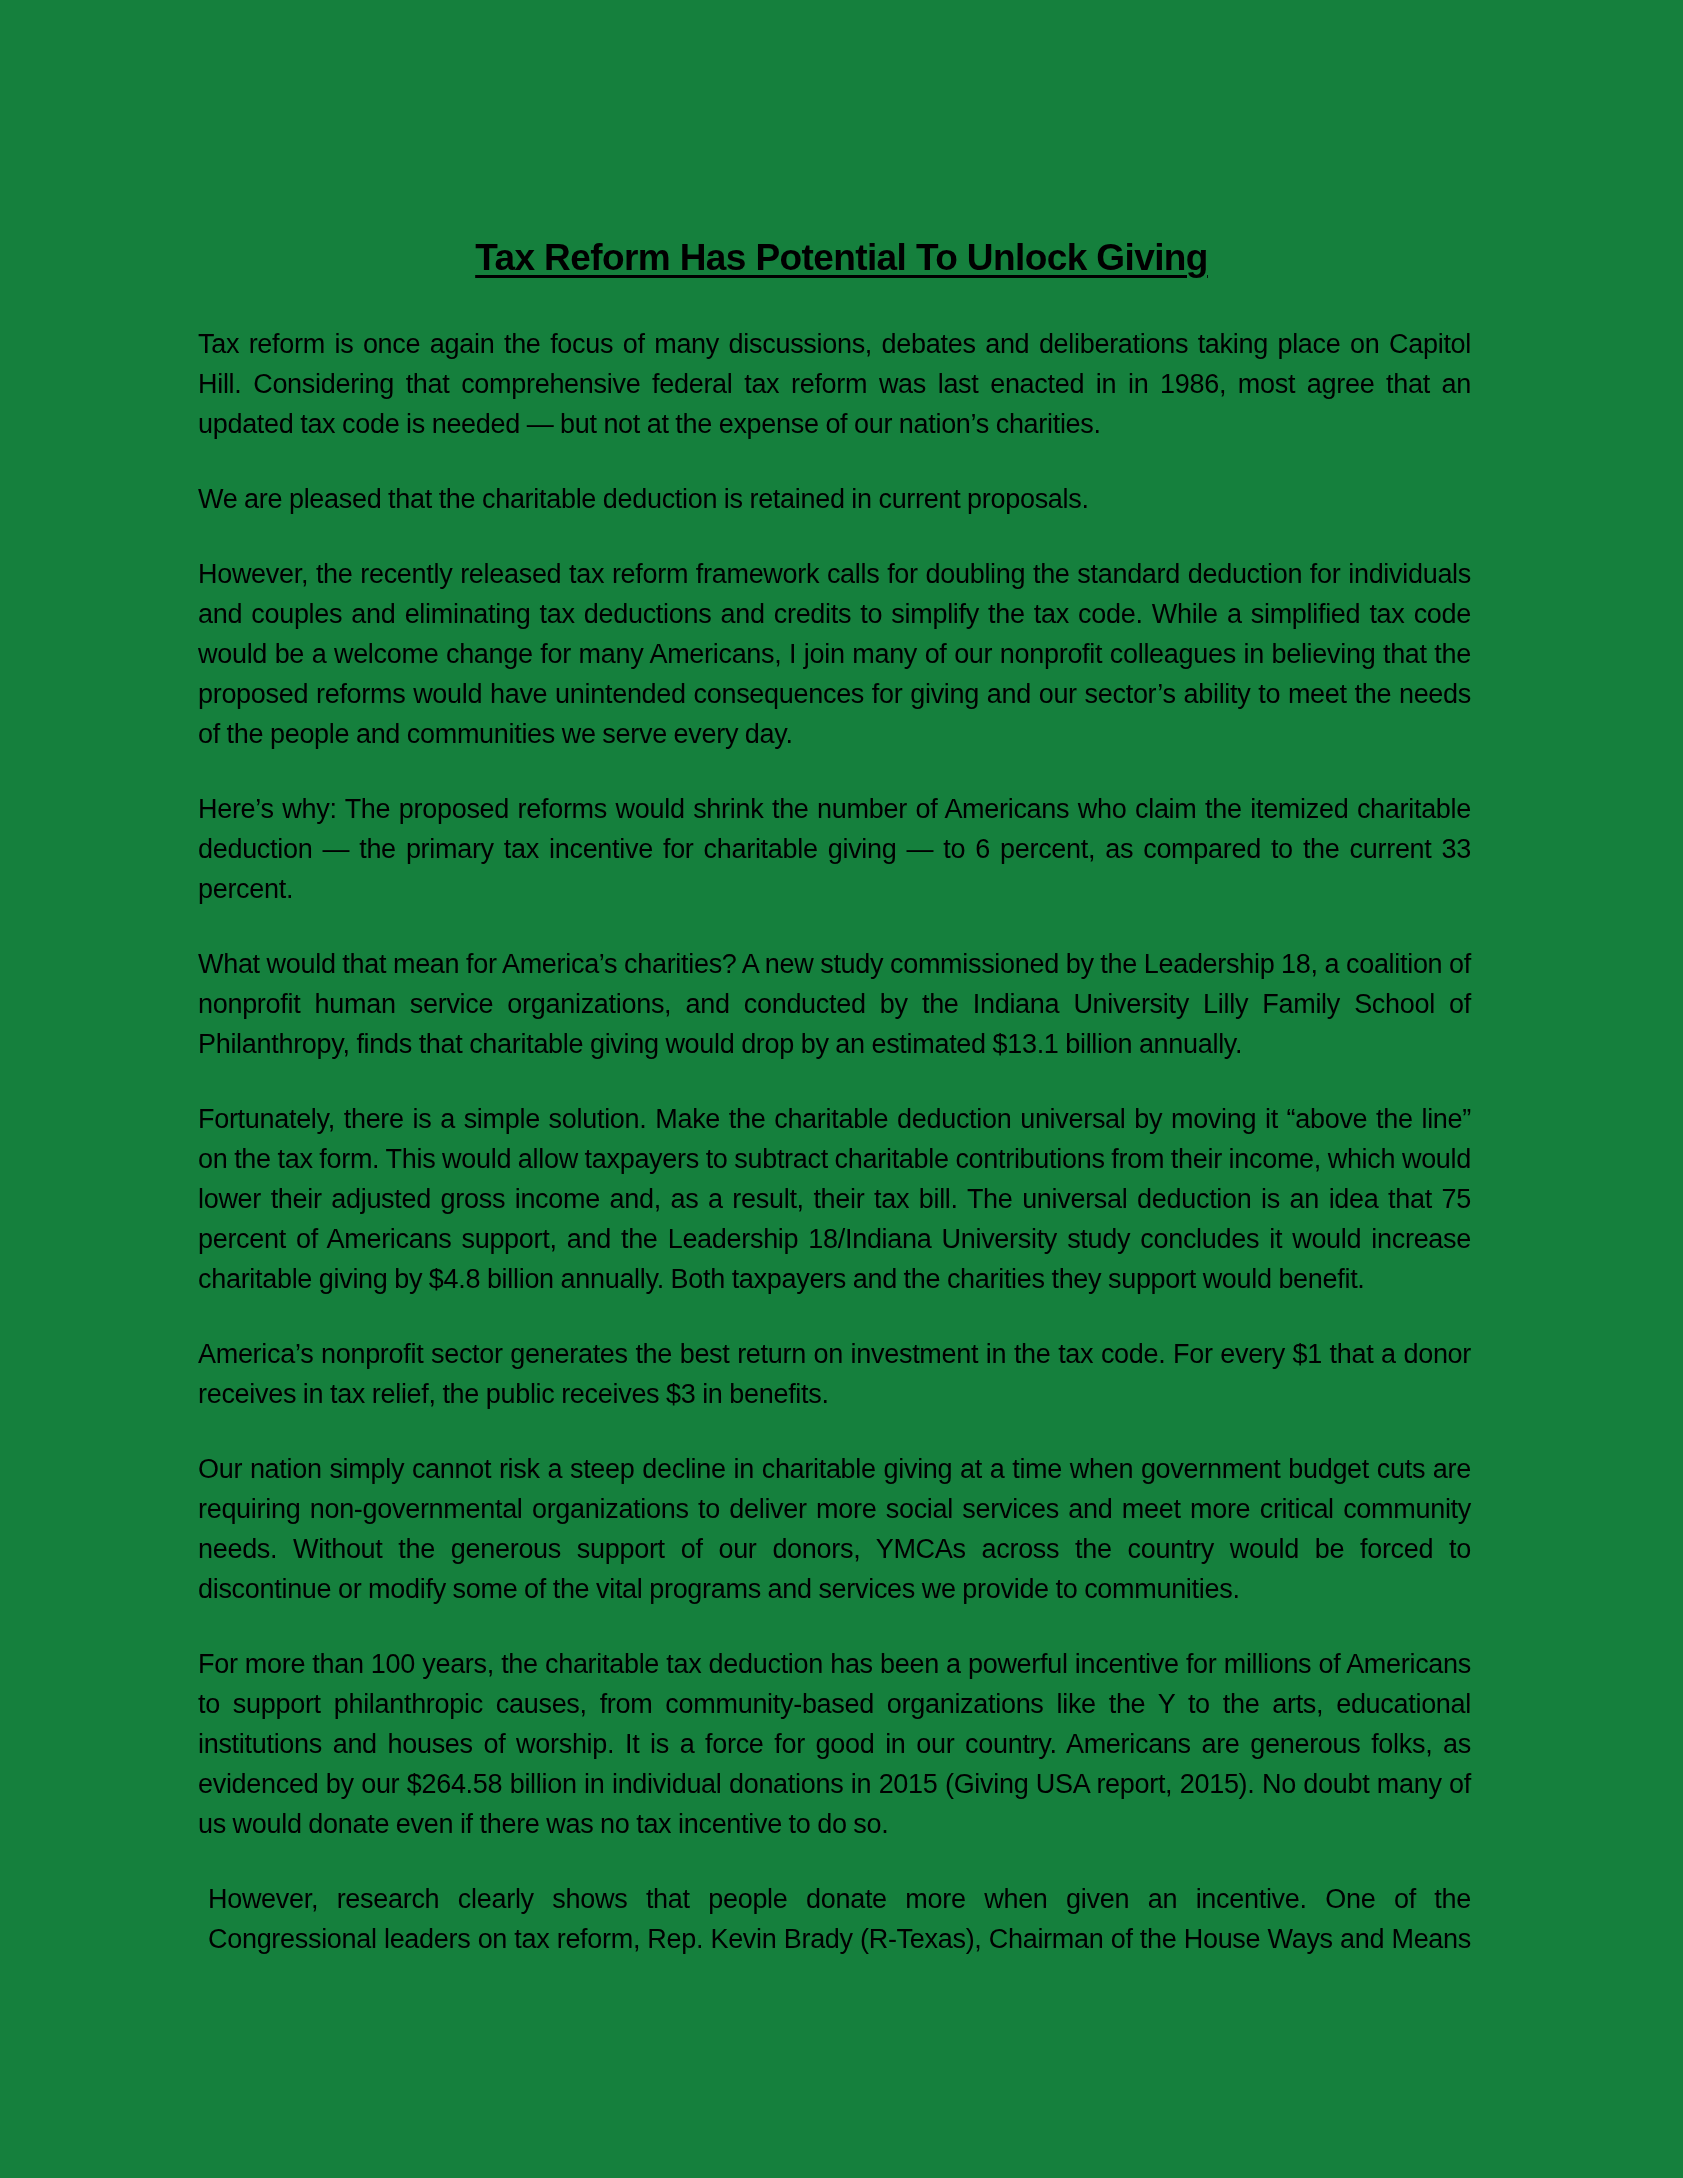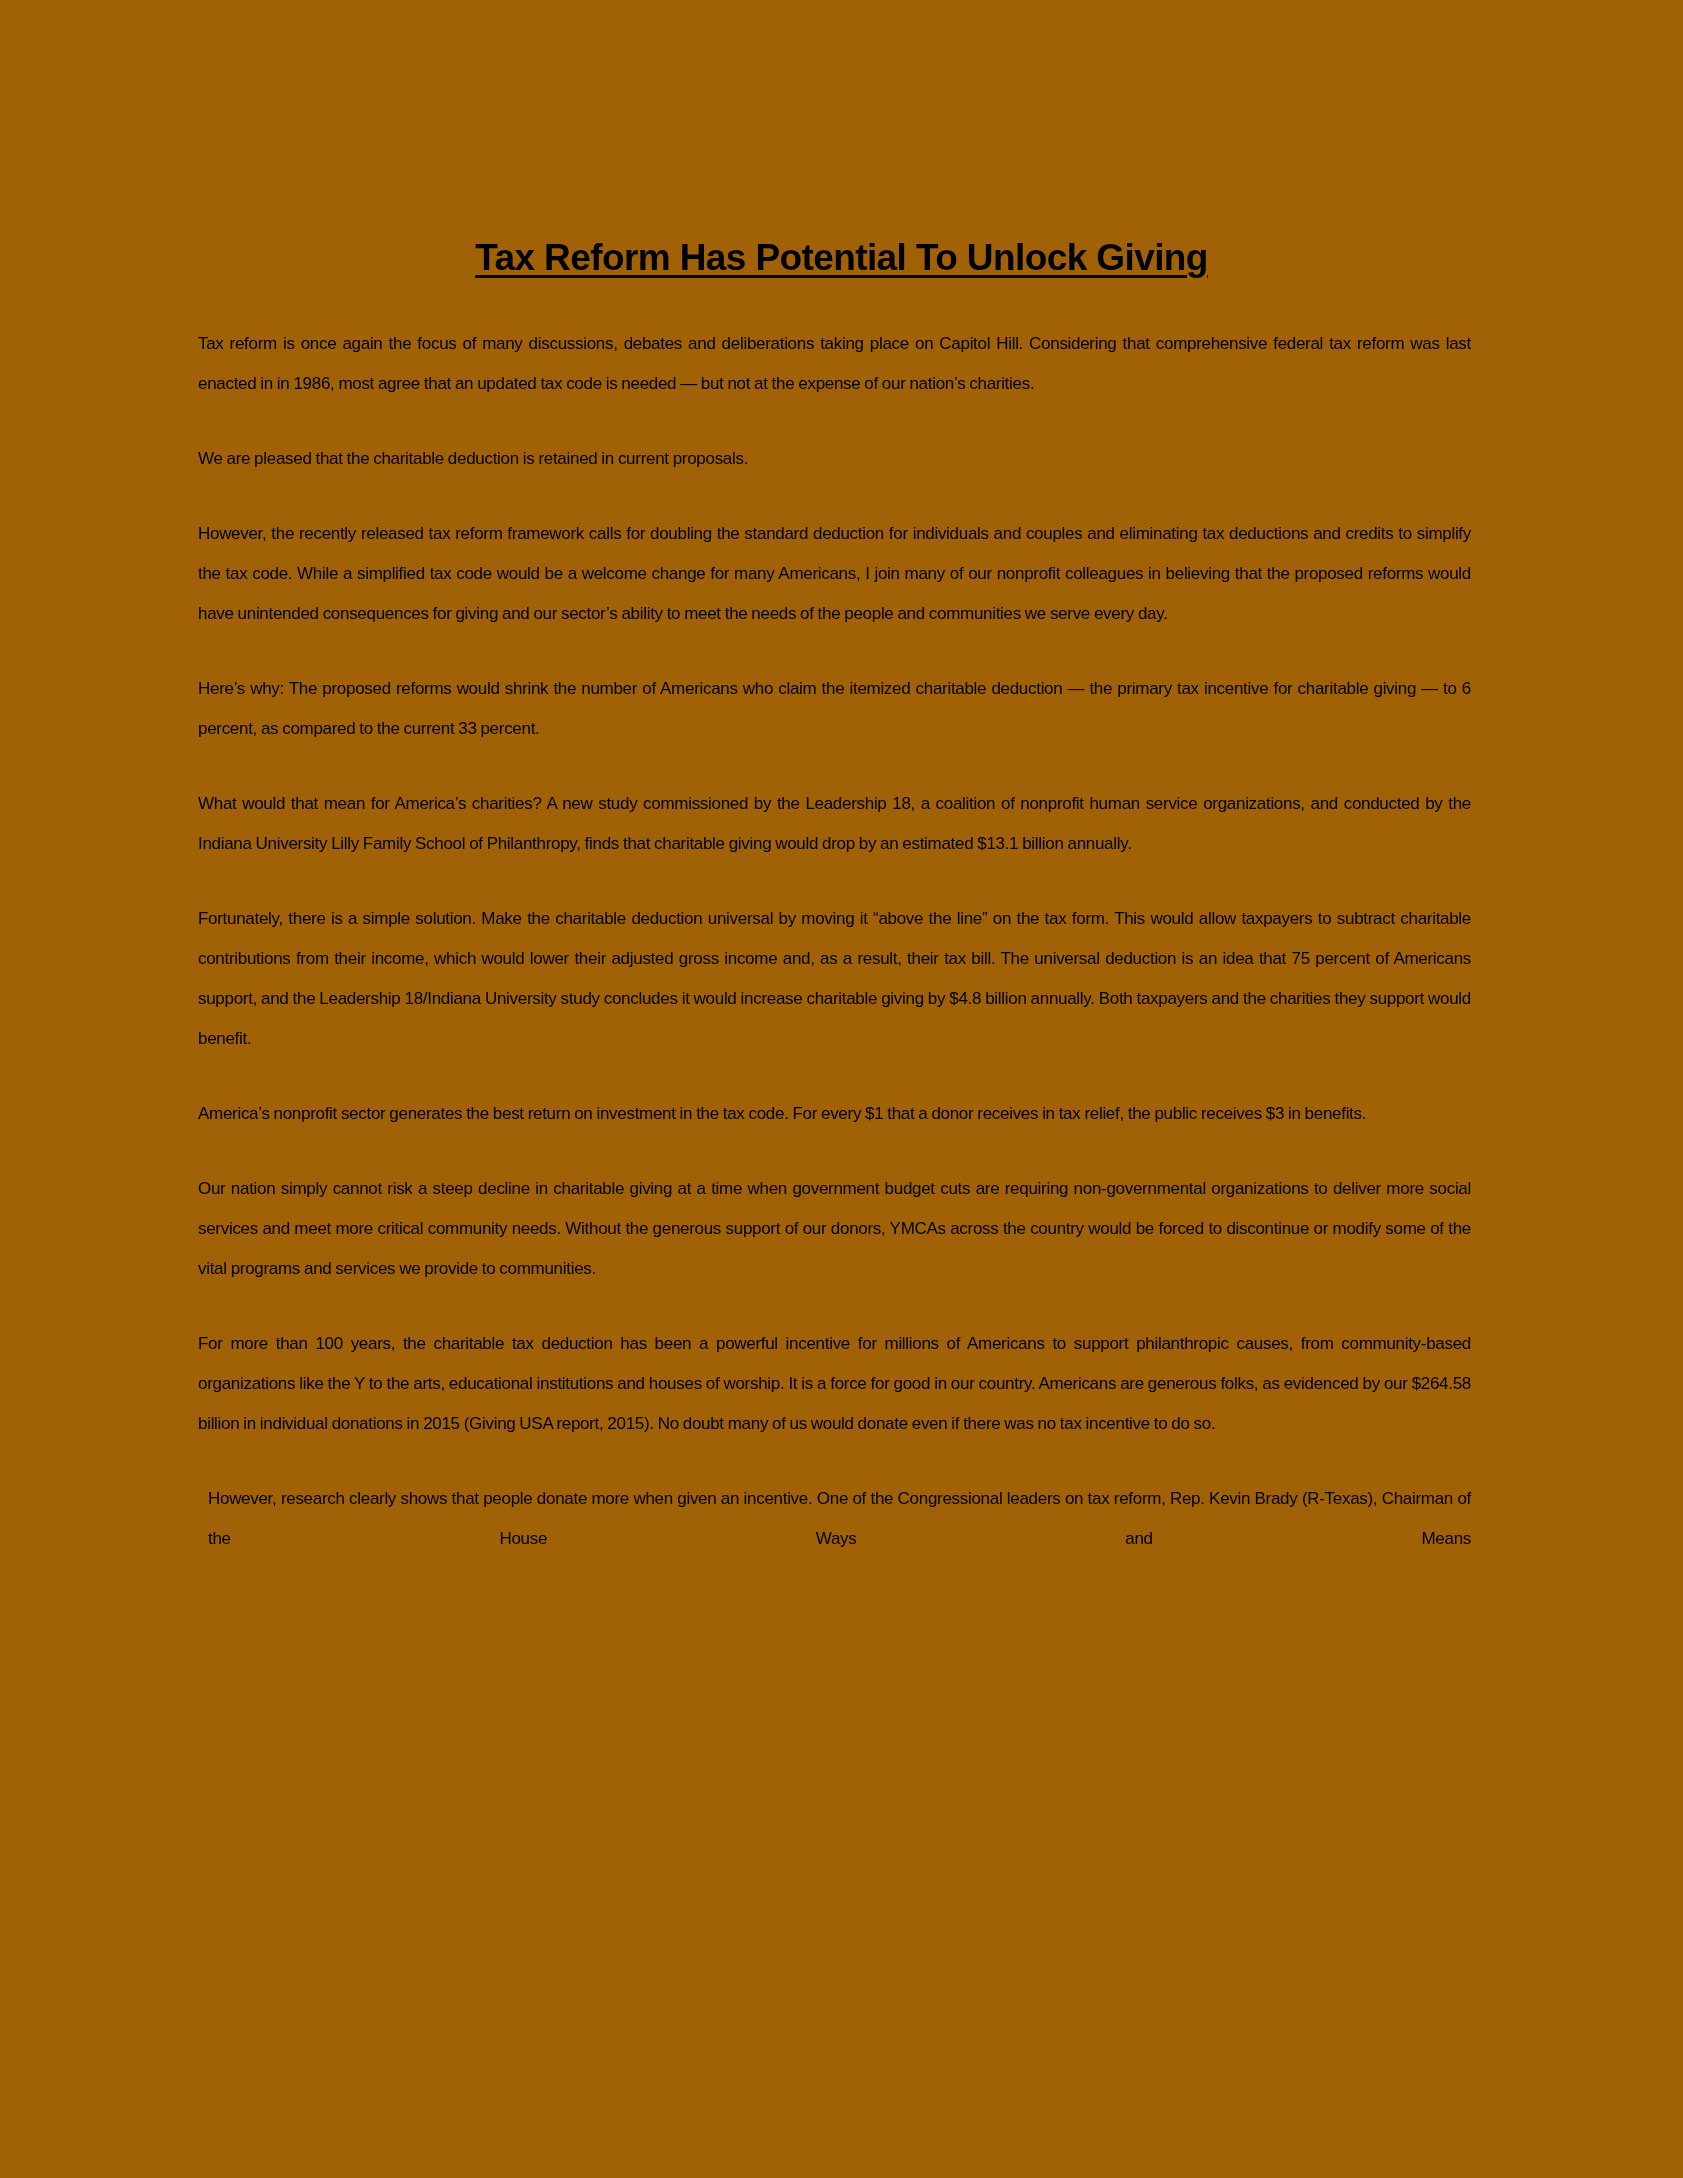--- a/index.html
+++ b/index.html
@@ -1,28 +1,28 @@
 <!DOCTYPE html>
 <html><head>
   <meta charset="utf-8">
   <style>
     html, body { margin: 0; padding: 0; background: #ffffff; }
     body { width: 1683px; height: 2178px; position: relative; overflow: hidden; }
     .page {
-      position: absolute; left: 0; top: 0; width: 1683px; height: 2178px; background: #a16207;
+      position: absolute; left: 0; top: 0; width: 1683px; height: 2178px; background: #15803d;
     }
     .title {
       position: absolute; left: 0; top: 234px; width: 1683px; text-align: center;
       font-family: "Liberation Sans", "DejaVu Sans", sans-serif; font-weight: bold;
       font-size: 37px; line-height: 48px; color: #000; margin: 0;
     }
     .title span { text-decoration: underline; text-decoration-thickness: 3px; text-underline-offset: 5px; letter-spacing: -0.6px; }
     .body {
       position: absolute; left: 198px; top: 324px; width: 1273px;
-      font-family: "Liberation Sans", "DejaVu Sans", sans-serif; font-size: 17px; line-height: 40px;
+      font-family: "Liberation Sans", "DejaVu Sans", sans-serif; font-size: 27px; line-height: 40px;
       color: #000; letter-spacing: -0.3px; word-spacing: -0.5px;
     }
     .body p { margin: 0 0 35px 0; text-align: justify; text-align-last: left; }
   </style>
 </head>
 <body>
 
 <div class="page">
   <h1 class="title"><span>Tax Reform Has Potential To Unlock Giving</span></h1>
   <div class="body">

